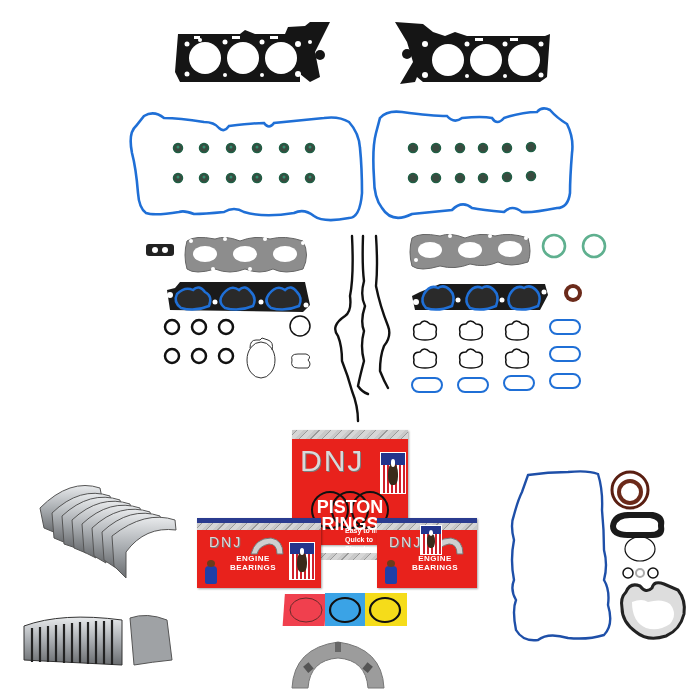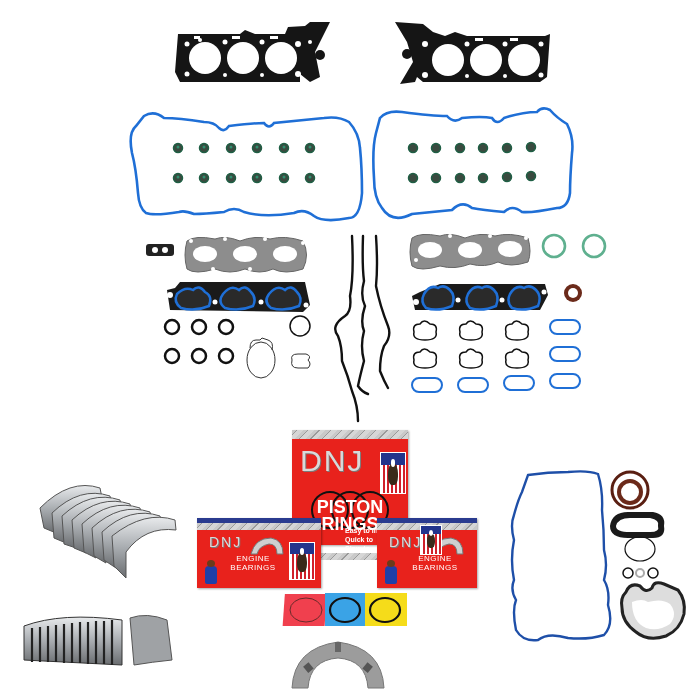--- a/index.html
+++ b/index.html
@@ -9,21 +9,21 @@
   .box{position:absolute;background:#e8221c;box-shadow:1px 1px 2px rgba(0,0,0,.35);overflow:hidden;}
   .box .strip{position:absolute;left:0;right:0;height:9px;background:repeating-linear-gradient(135deg,#c9c9c9 0 3px,#9a9a9a 3px 4px,#d6d6d6 4px 8px);}
   .box .navy{position:absolute;left:0;right:0;height:5px;background:#2a3b8f;}
   .brand{position:absolute;font-weight:normal;color:#d9d9d9;letter-spacing:2px;text-shadow:1px 1px 0 #7a7a7a;}
   .flag{position:absolute;background:repeating-linear-gradient(90deg,#ffffff 0 2px,#d0202a 2px 4px);border:1px solid #ffffff;}
   .flag .star{position:absolute;left:0;right:0;top:0;height:30%;background:#22348c;}
   .flag .eagle{position:absolute;left:30%;top:25%;width:40%;height:55%;border-radius:50% 50% 40% 40%;background:#3a2a1a;}
   .flag .eagle::before{content:"";position:absolute;left:25%;top:-18%;width:50%;height:35%;background:#fff;border-radius:50%;}
   .ring-text{position:absolute;color:#ffffff;font-weight:bold;text-align:center;line-height:1;}
   .small-text{position:absolute;color:#fff;font-weight:bold;font-size:7px;line-height:9px;}
-  .eb{position:absolute;color:#fff;font-weight:normal;font-size:8px;line-height:9px;text-align:center;letter-spacing:.5px;}
+  .eb{position:absolute;color:#fff;font-weight:bold;font-size:8px;line-height:9px;text-align:center;letter-spacing:.5px;}
   .mascot{position:absolute;width:12px;height:18px;background:#1f3fa8;border-radius:4px 4px 2px 2px;}
   .mascot::before{content:"";position:absolute;left:2px;top:-6px;width:8px;height:7px;background:#6b3b1a;border-radius:50%;}
 </style>
 </head>
 <body>
 
 <svg class="abs" style="left:170px;top:22px" width="160" height="65" viewBox="0 0 160 65">
   <path d="M8 12 L70 12 L75 8 L85 12 L115 12 L118 5 L135 4 L140 0 L160 0 L145 30 L150 55 L140 60 L130 52 L130 60 L10 60 L5 50 L8 12 Z" fill="#151515"></path>
   <circle cx="35" cy="36" r="16" fill="#fff"></circle>
   <circle cx="73" cy="36" r="16" fill="#fff"></circle>

